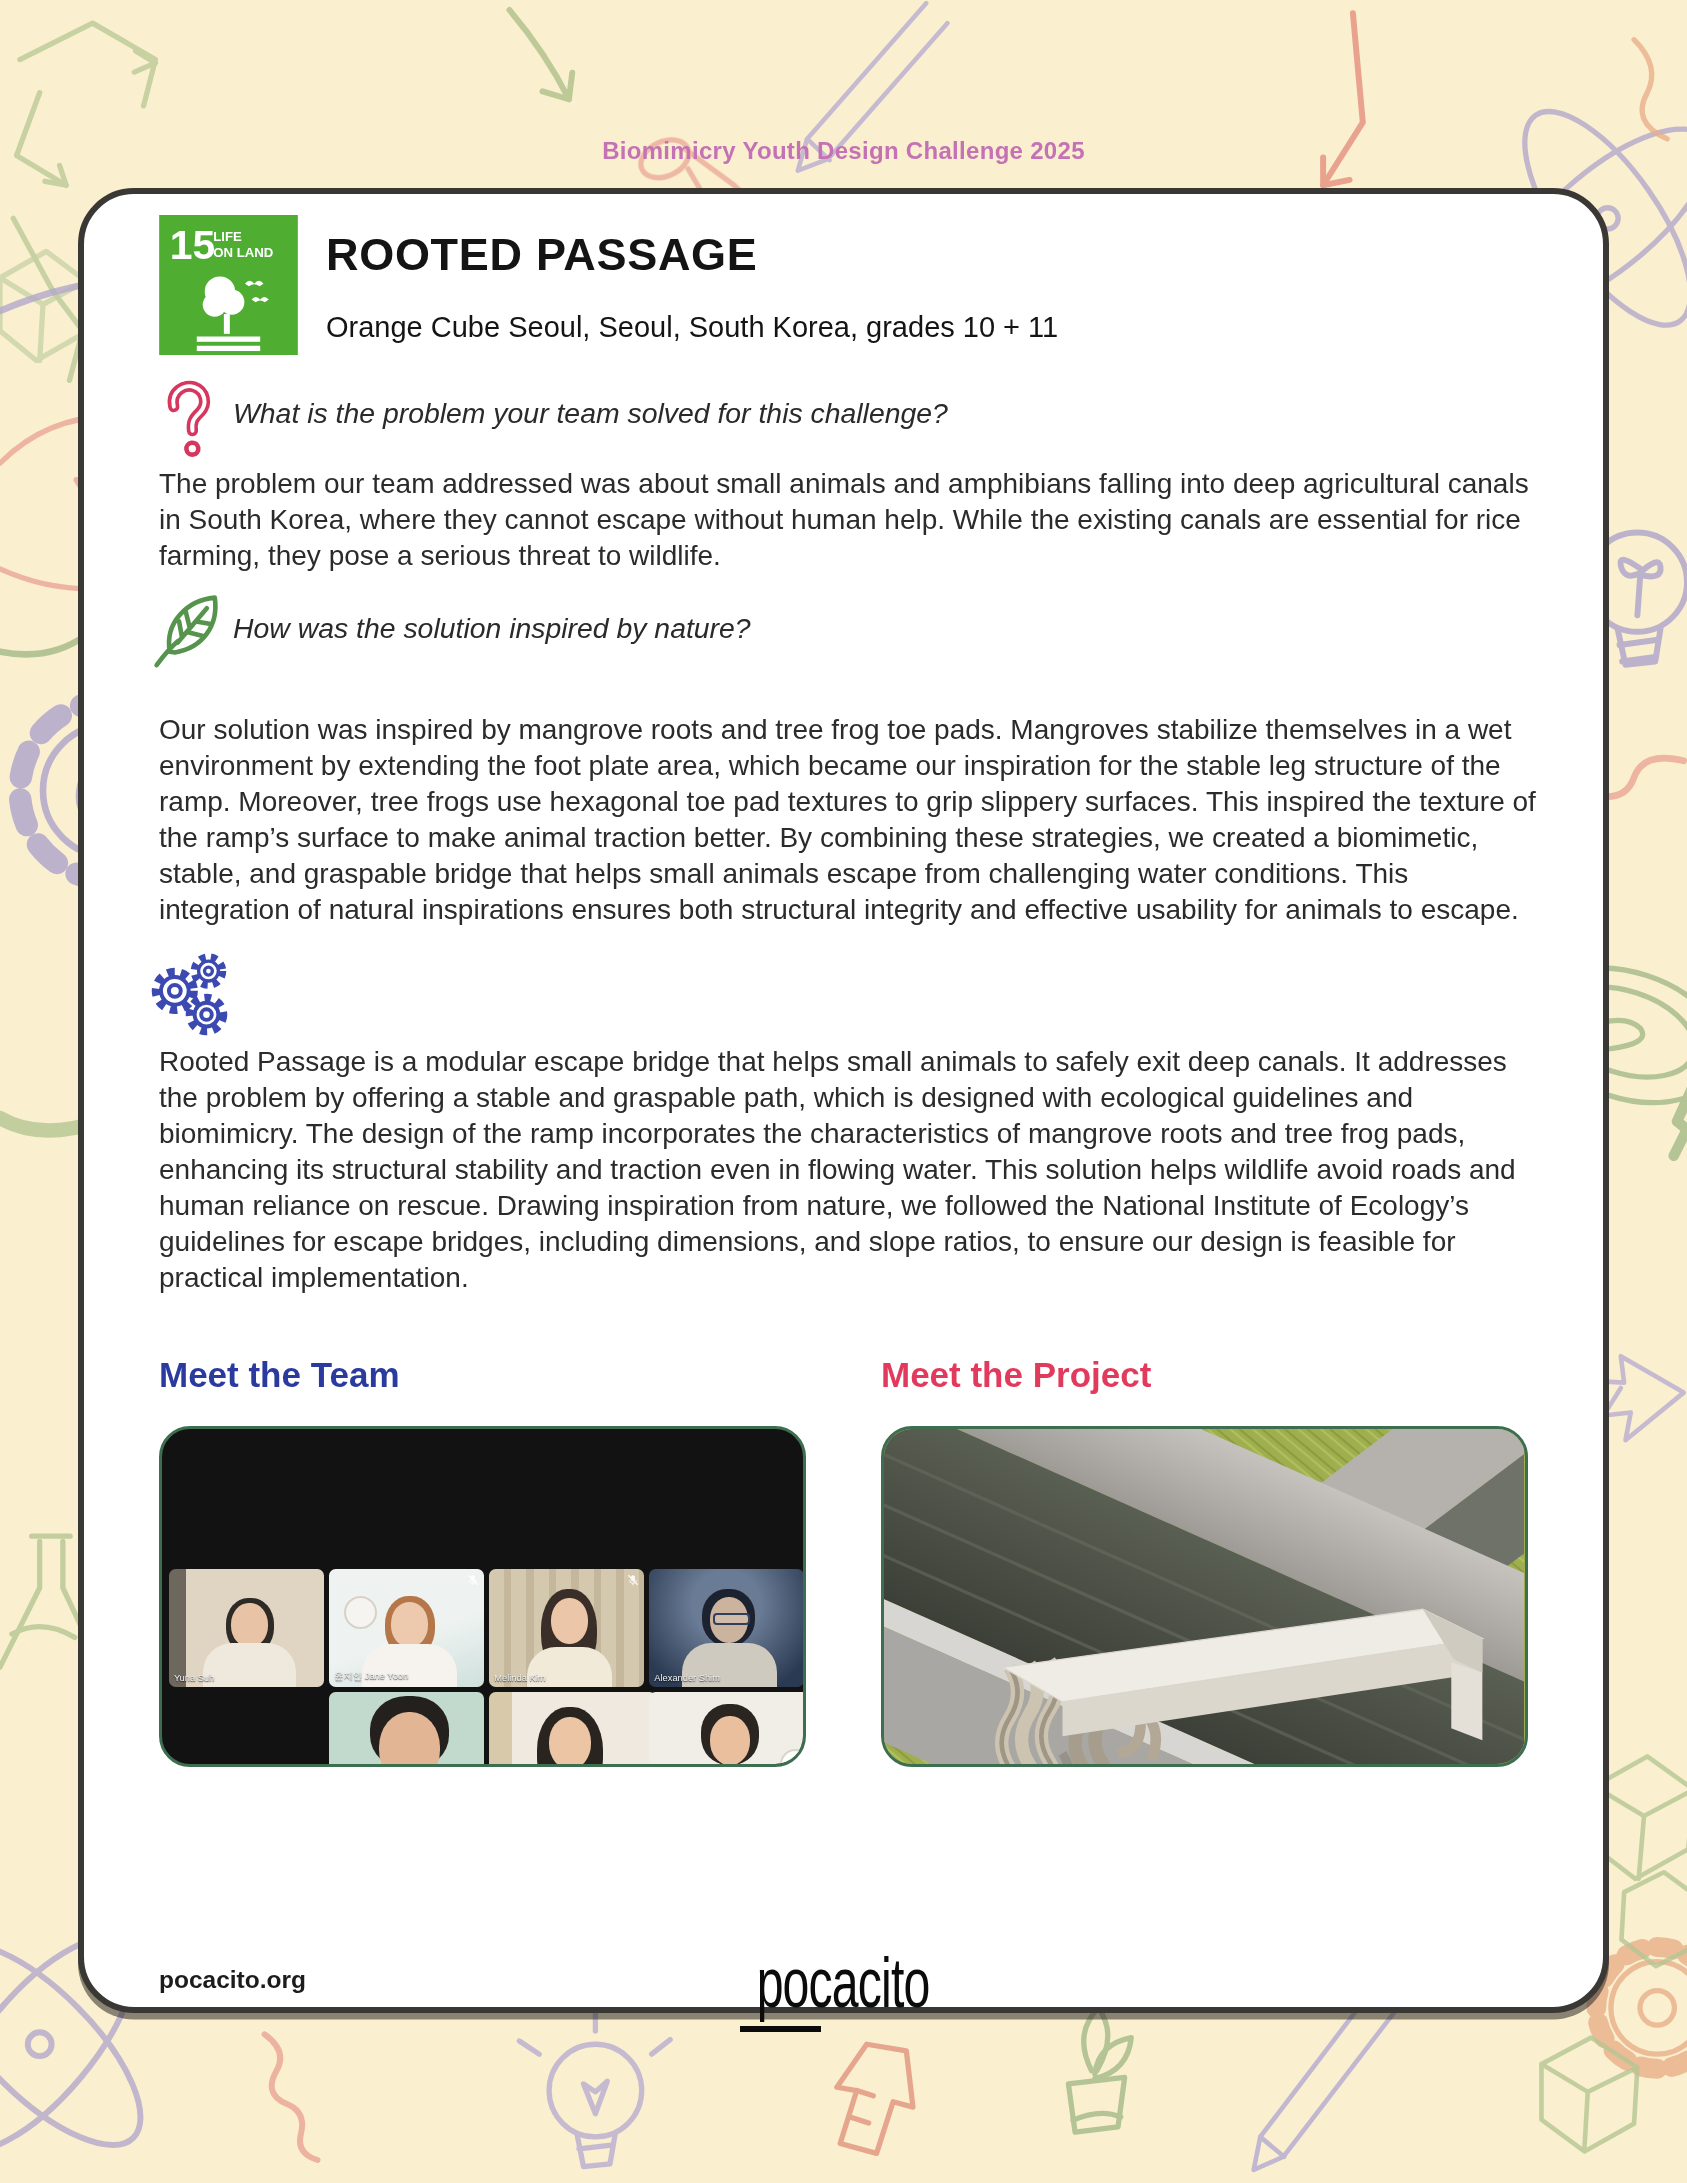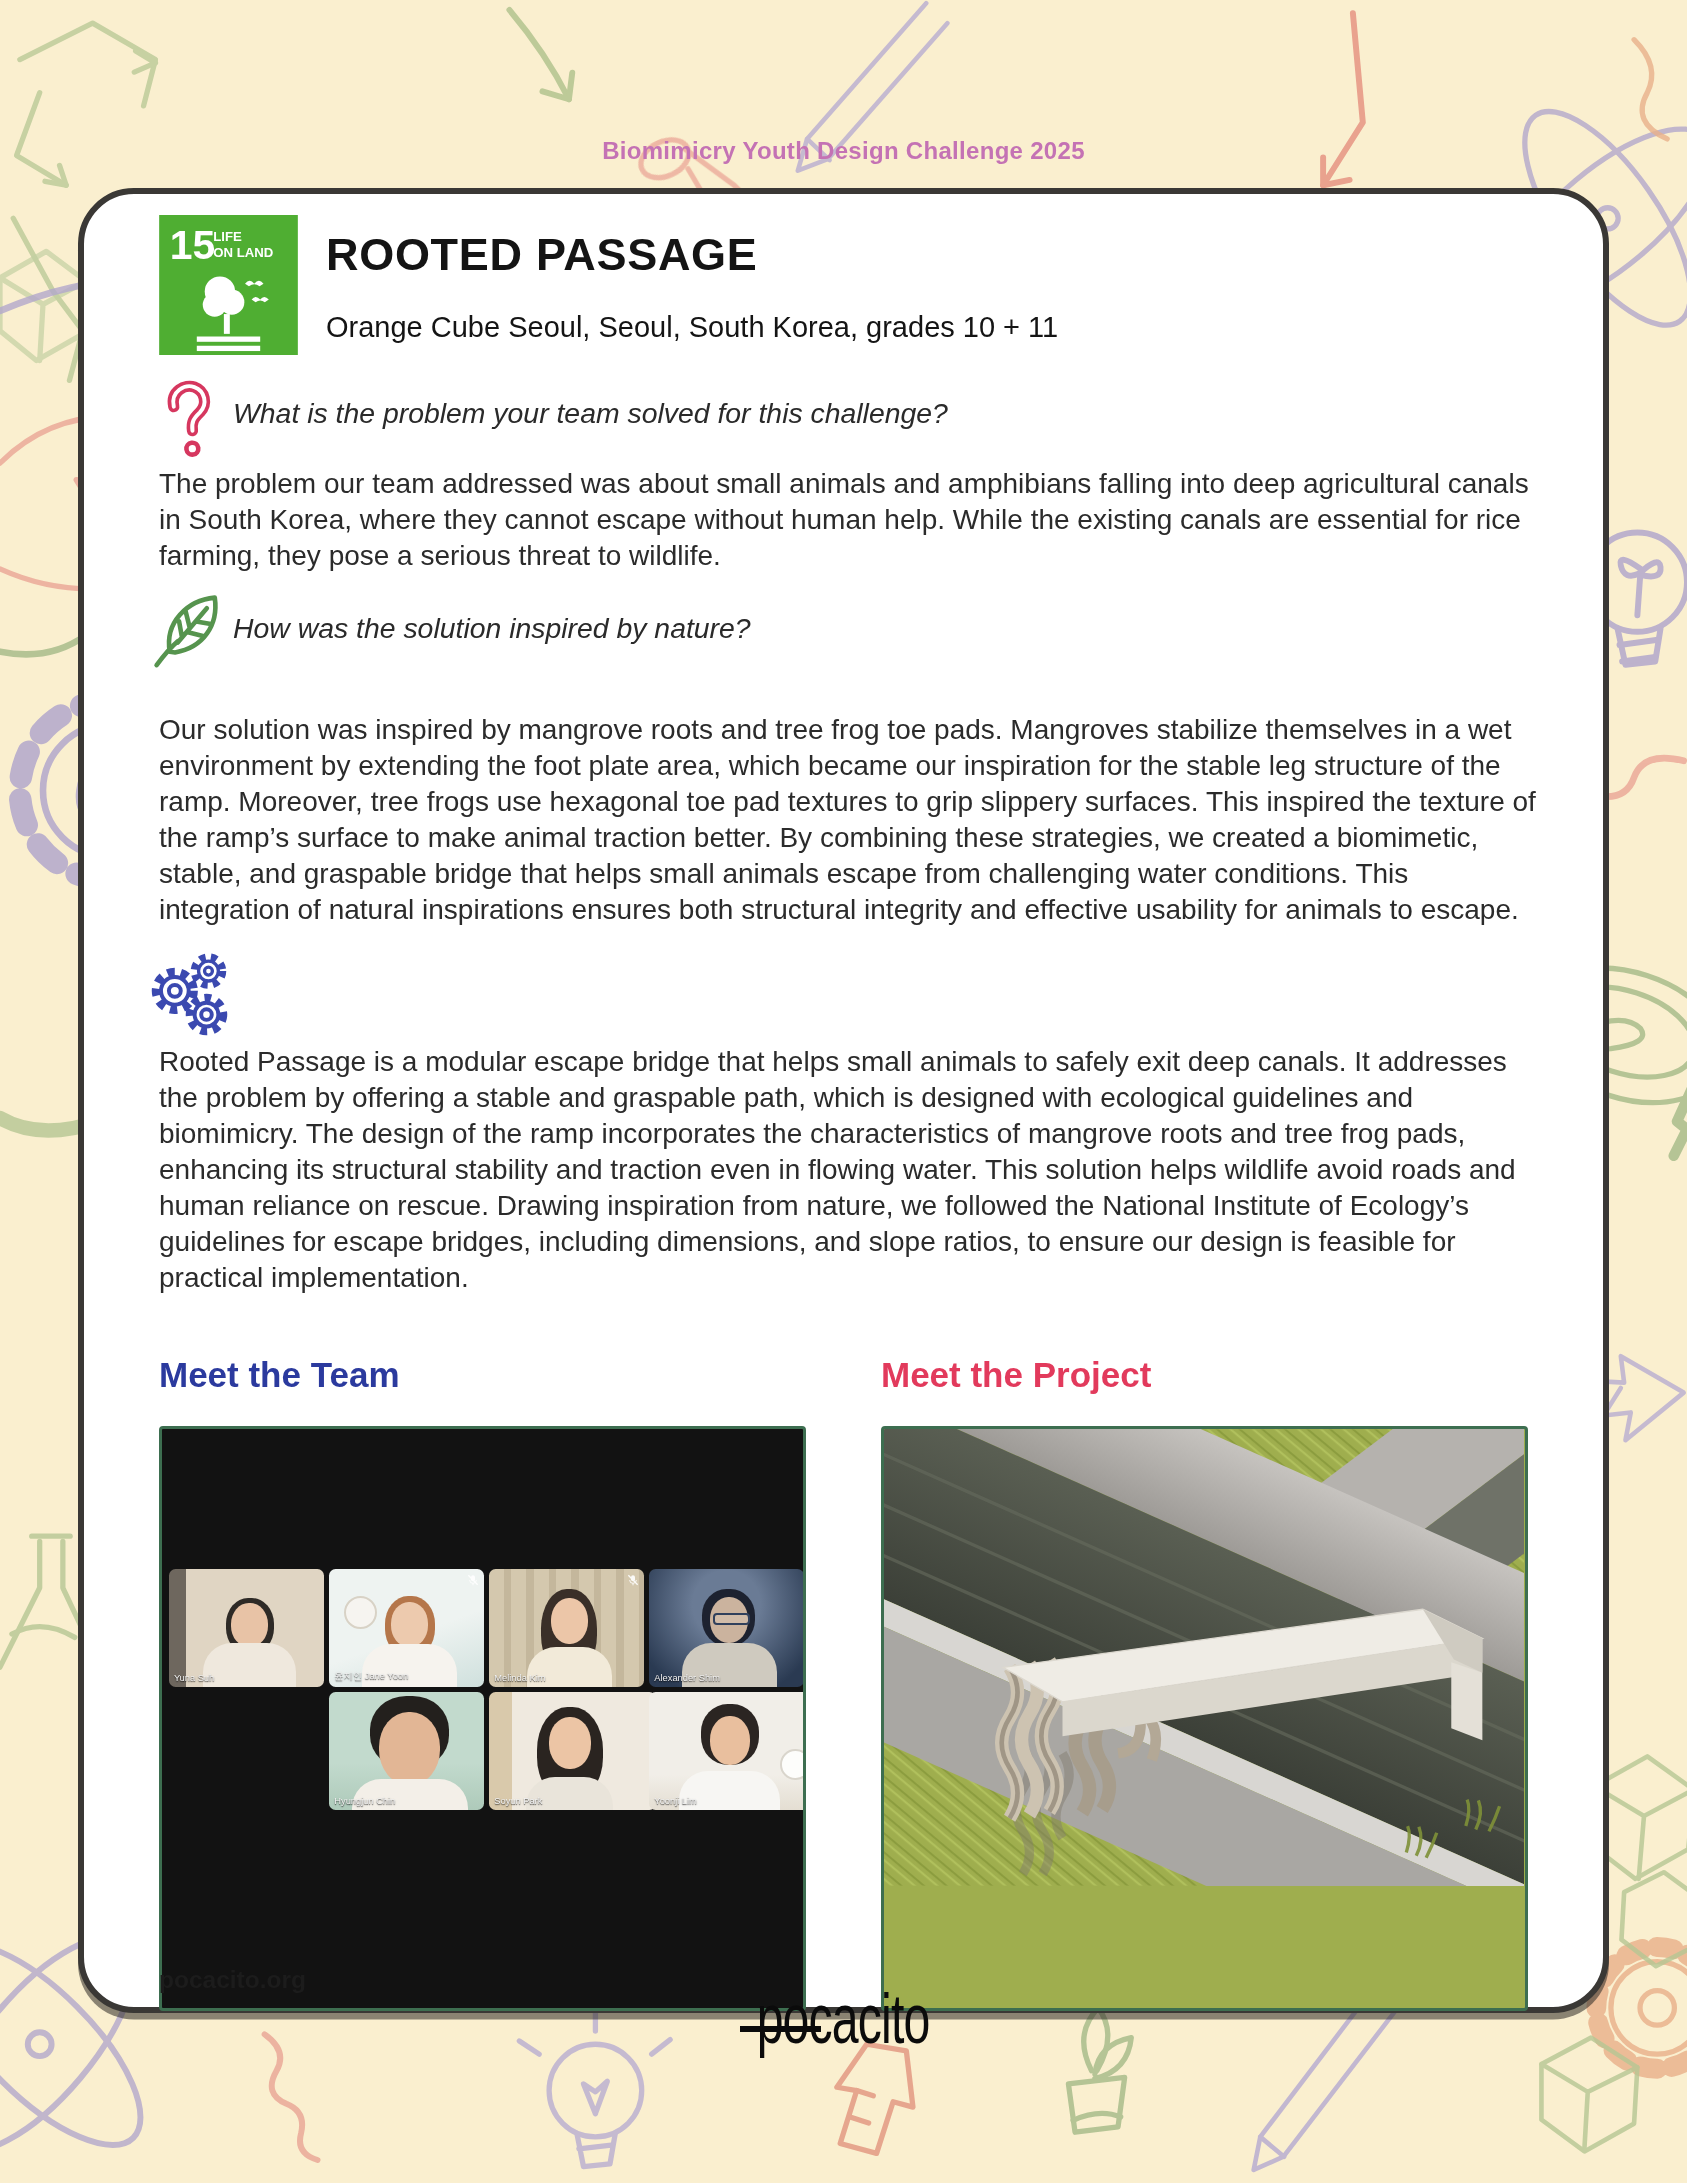--- a/index.html
+++ b/index.html
@@ -30,21 +30,21 @@
   .q2-text{left:233px;top:612px;}
   .q3-text{left:246px;top:971px;}
   .answer{width:1379px;font-size:28px;line-height:36px;color:#2b2b2b;}
   .a1{left:159px;top:466px;}
   .a2{left:159px;top:712px;}
   .a3{left:159px;top:1044px;}
   .section-heading{font-size:35px;font-weight:700;}
   .team-heading{left:159px;top:1355px;color:#2b3a9e;}
   .project-heading{left:881px;top:1355px;color:#e23a5c;}
   .media-box{
-    width:647px;height:585px;border-radius:4px;box-sizing:border-box;
+    width:647px;height:341px;border-radius:31px;box-sizing:border-box;
     border:3.3px solid #3d6e50;overflow:hidden;
   }
   #team-box{left:159px;top:1426px;background:#121212;}
   #project-box{left:881px;top:1426px;background:#9fae4e;}
   
   .tile{
     position:absolute;width:155px;height:118px;border-radius:6.6px;overflow:hidden;
   }
   .tile .name{
     position:absolute;left:5.3px;bottom:4px;font-size:9.3px;color:#f2f2f2;
@@ -59,21 +59,21 @@
   
   .bg1{background:linear-gradient(90deg,#6e675e 0 11%,#e0d5c3 11% 100%);}
   .bg2{background:linear-gradient(160deg,#eef3f1 0 55%,#cfe0dd 100%);}
   .bg3{background:repeating-linear-gradient(90deg,#d4c8ae 0 14.6px,#c4b79c 14.6px 22.5px);}
   .bg4{background:radial-gradient(circle at 50% 30%,#6a7b95 0 30%,#2a3a52 85%);}
   .bg5{background:linear-gradient(180deg,#efe6d0 0 60%,#e3d7bd 100%);}
   .bg6{background:linear-gradient(180deg,#c2dacd 0 60%,#aecaba 100%);}
   .bg7{background:linear-gradient(90deg,#d9c9ab 0 14%,#efe9df 14% 100%);padding-left:12px;}
   .bg8{background:linear-gradient(180deg,#f1eee8 0 70%,#e4ded2 100%);padding-left:16px;}
   .footer-site{left:159px;top:1966px;font-size:24.5px;font-weight:700;color:#1c1c1c;}
-  .logo-wrap{left:78px;top:1942px;width:1531px;text-align:center;margin-top:36px;}
+  .logo-wrap{left:78px;top:1942px;width:1531px;text-align:center;}
   .logo-text{
     display:inline-block;font-size:71px;font-weight:400;color:#0b0b0b;
     transform:scaleX(.68);letter-spacing:-1.3px;
   }
   .logo-underline{left:740px;top:2026px;width:81px;height:6px;background:#0b0b0b;}
 </style>
 </head>
 <body>
 
 <svg id="doodles" viewBox="0 0 2550 3300" fill="none" stroke-linecap="round" stroke-linejoin="round">

